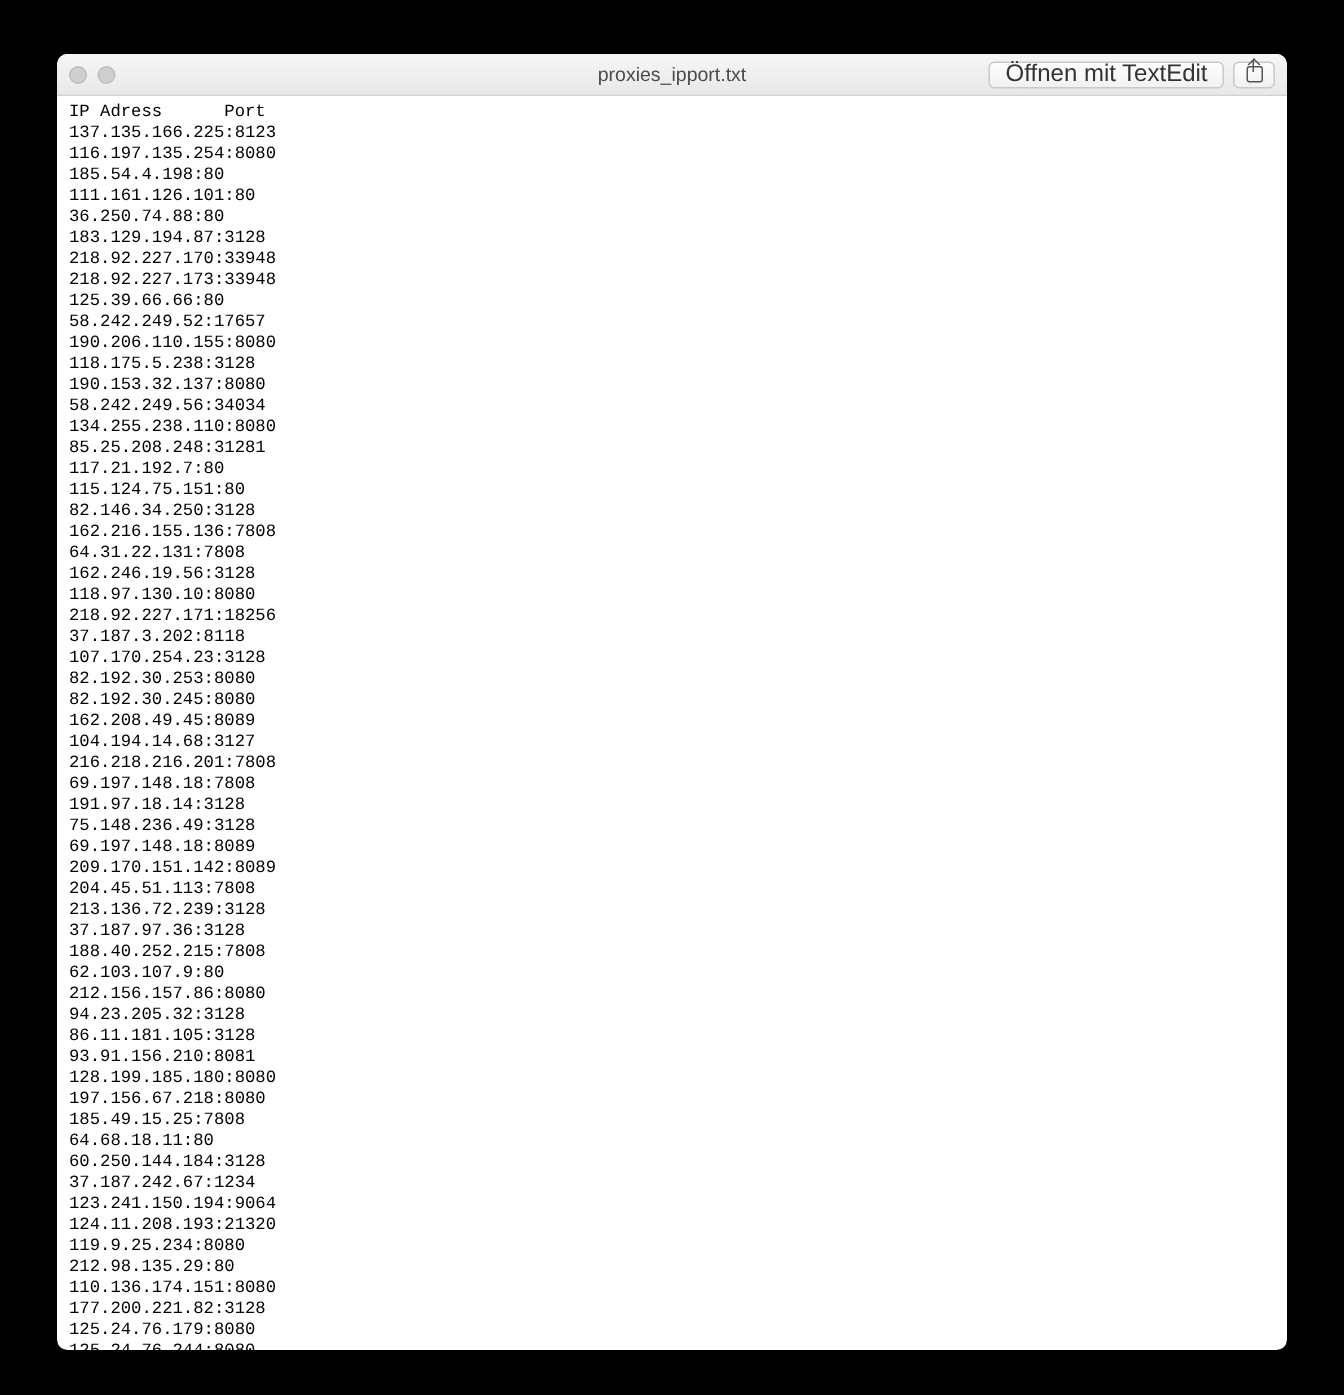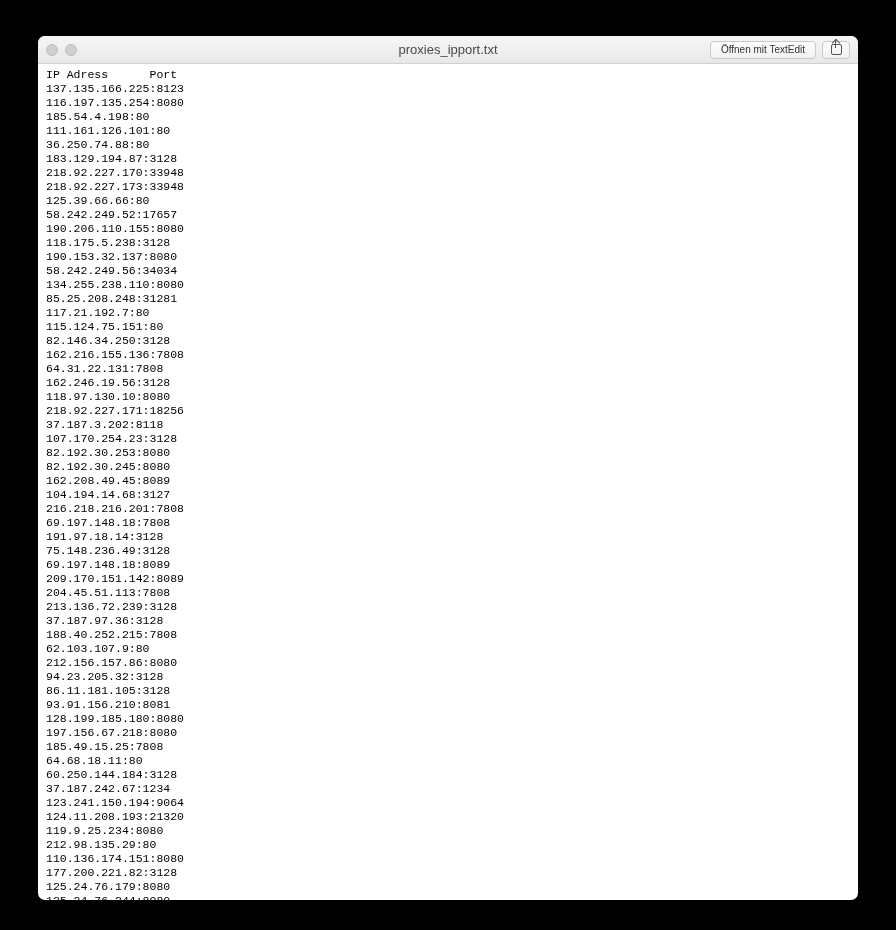--- a/index.html
+++ b/index.html
@@ -54,21 +54,21 @@
     }
     .toolbar-right {
       margin-left: auto;
       display: flex;
       gap: 6px;
       align-items: center;
     }
     .btn {
       height: 18px;
       padding: 0 10px;
-      font-size: 10px;
+      font-size: 16px;
       color: #333;
       background: linear-gradient(to bottom, #fdfdfd, #f1f1f1);
       border: 1px solid #c9c9c9;
       border-radius: 4px;
       display: flex;
       align-items: center;
       justify-content: center;
       cursor: pointer;
     }
     .btn.icon-btn { width: 28px; padding: 0; }

